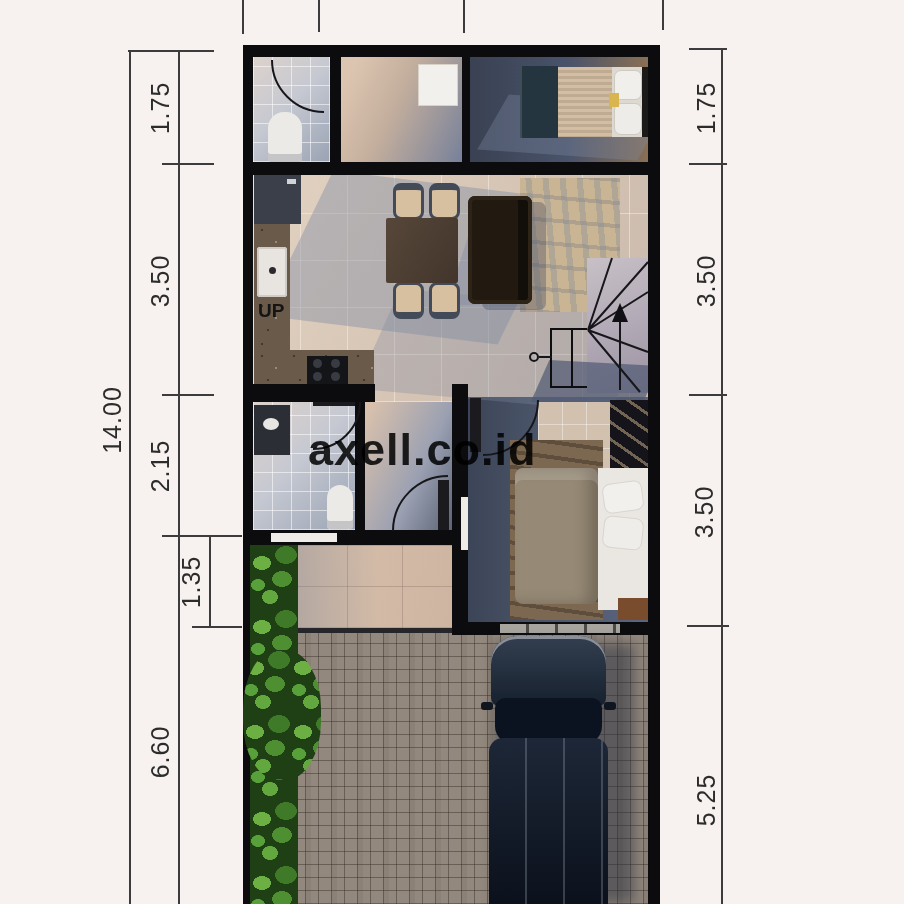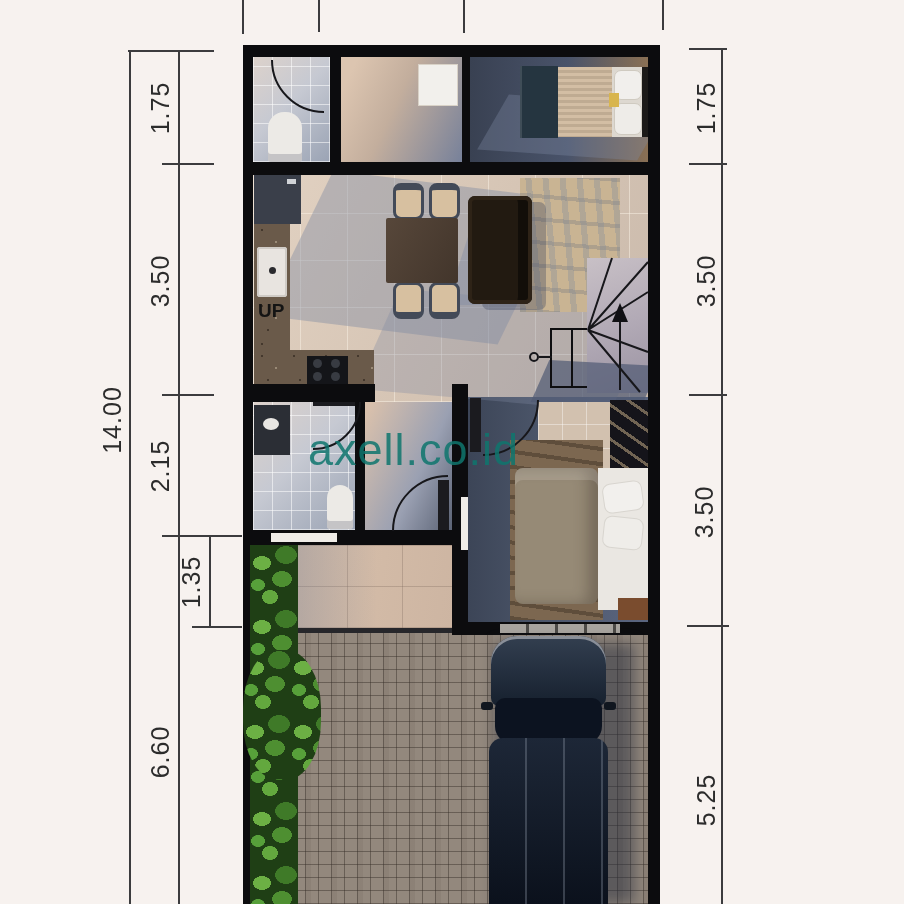--- a/index.html
+++ b/index.html
@@ -50,22 +50,22 @@
      #6a5a4a; background-size:32px 38px;}
   .chair{width:31px;height:37px;border-radius:8px;background:#d7c0a0;border:3px solid #434a58;box-sizing:border-box;}
   .hedge{background:
      radial-gradient(9px 7px at 12px 18px, #6cb044 97%, transparent),
      radial-gradient(10px 8px at 32px 34px, #4e8f31 97%, transparent),
      radial-gradient(8px 7px at 20px 52px, #63a83e 97%, transparent),
      radial-gradient(11px 9px at 36px 10px, #3f7a28 97%, transparent),
      radial-gradient(7px 6px at 8px 40px, #57a03a 97%, transparent),
      #1f3f15; background-size:48px 64px;}
 
-  #watermark{position:absolute;left:308px;top:424px;font-size:45px;font-weight:400;
-    color:#0f766e;opacity:.85;letter-spacing:1px;z-index:50;}
+  #watermark{position:absolute;left:308px;top:424px;font-size:45px;font-weight:700;
+    color:#000000;opacity:.85;letter-spacing:1px;z-index:50;}
   #up-label{position:absolute;left:258px;top:300px;font-size:19px;font-weight:600;color:#141414;z-index:22;}
   #linework{position:absolute;left:0;top:0;z-index:30;pointer-events:none;}
 </style>
 </head>
 <body>
 
 <div id="canvas">
 
   <div id="plan">
 

